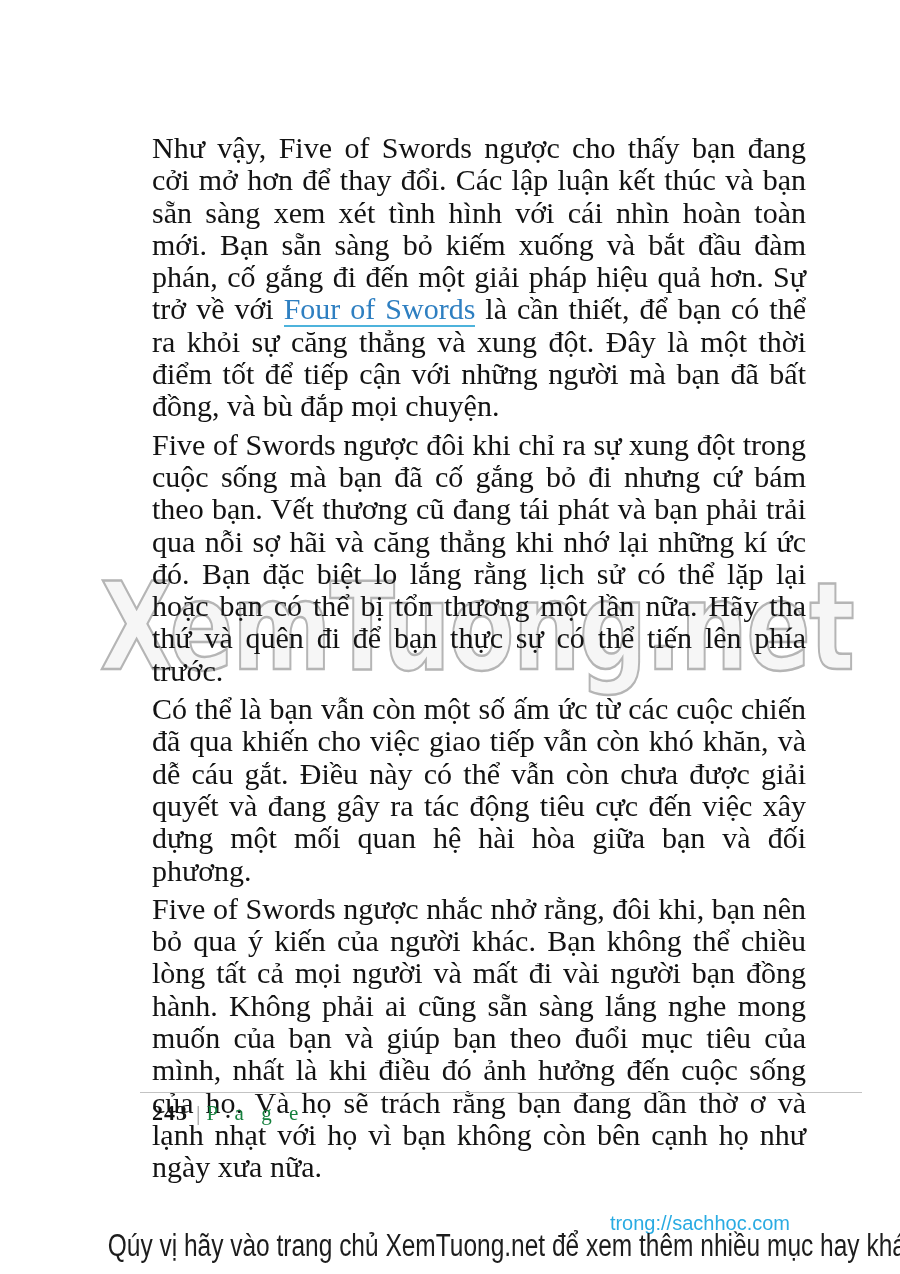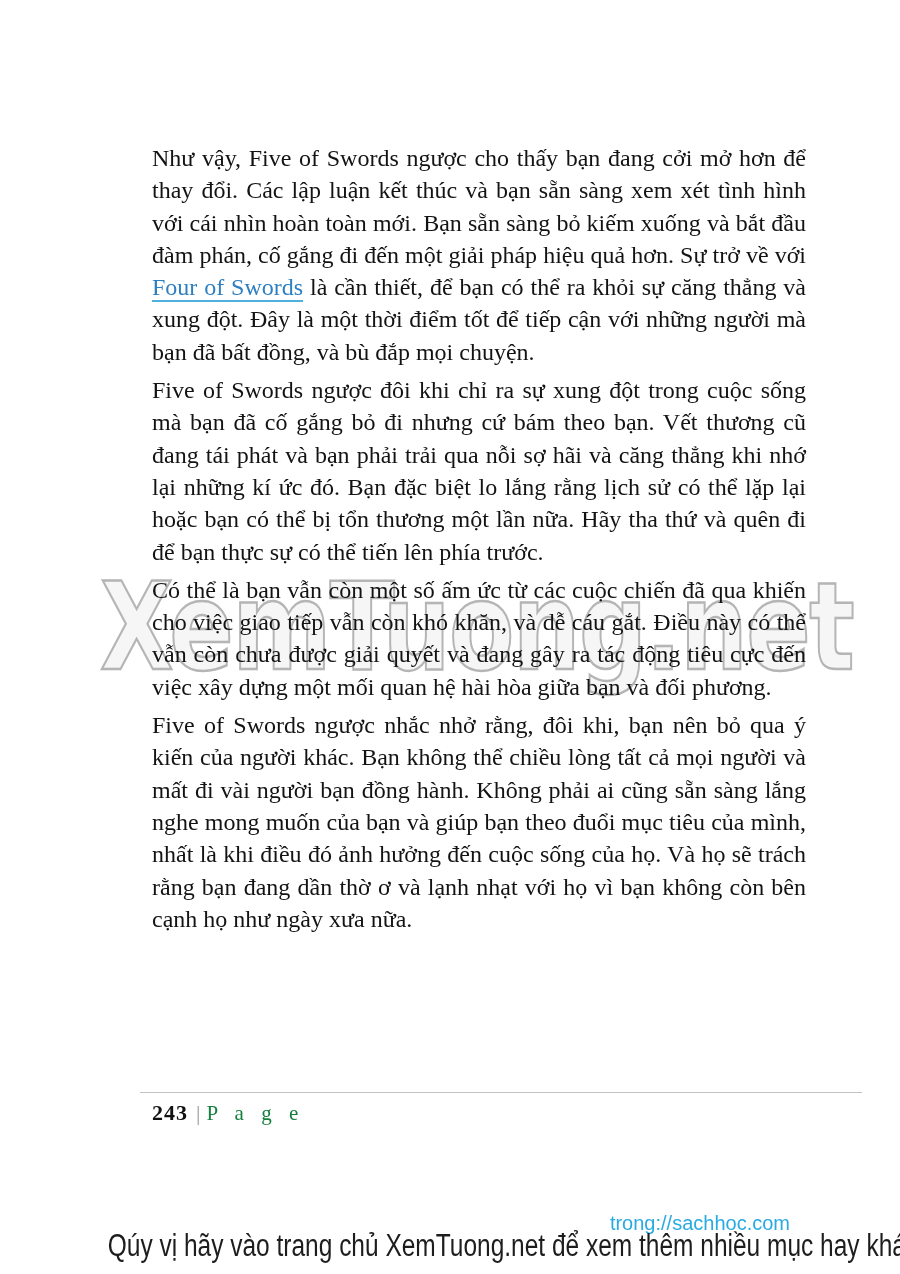--- a/index.html
+++ b/index.html
@@ -33,25 +33,25 @@
     text-stroke:2.5px var(--watermark-outline);
     transform:scaleX(0.78);
     transform-origin:left top;
     z-index:0;
     pointer-events:none;
     user-select:none;
   }
   
   .content{
     position:absolute;
-    left:152px;top:142px;
+    left:152px;top:132px;
     width:654px;
     z-index:1;
     color:var(--text-black);
-    font-size:24px;
+    font-size:30px;
     line-height:32.3px;
     text-align:justify;
   }
   .content p{margin:0 0 6px 0;}
   .content p:last-child{margin-bottom:12px;}
   a.inline-link{
     color:var(--link-blue);
     text-decoration:none;
     border-bottom:2px solid var(--link-underline);
     cursor:pointer;

